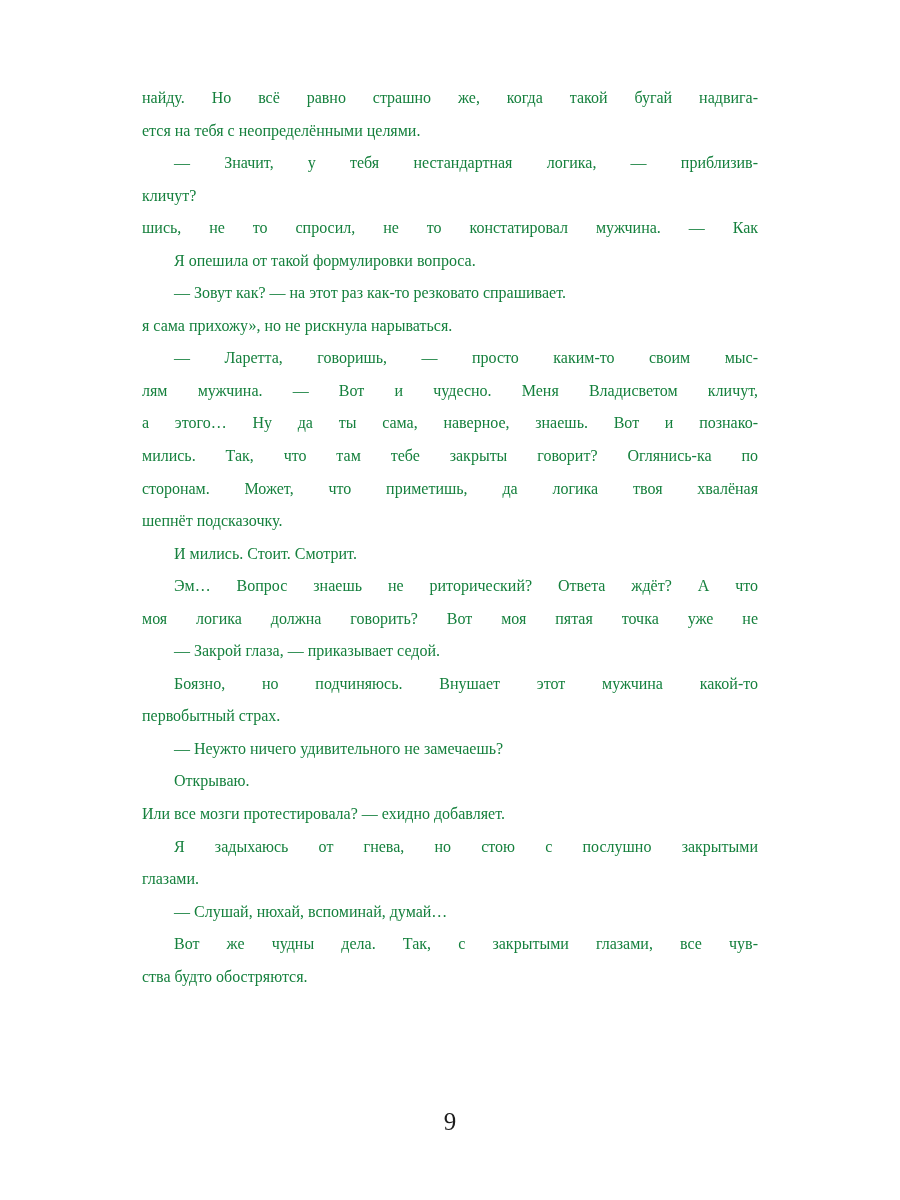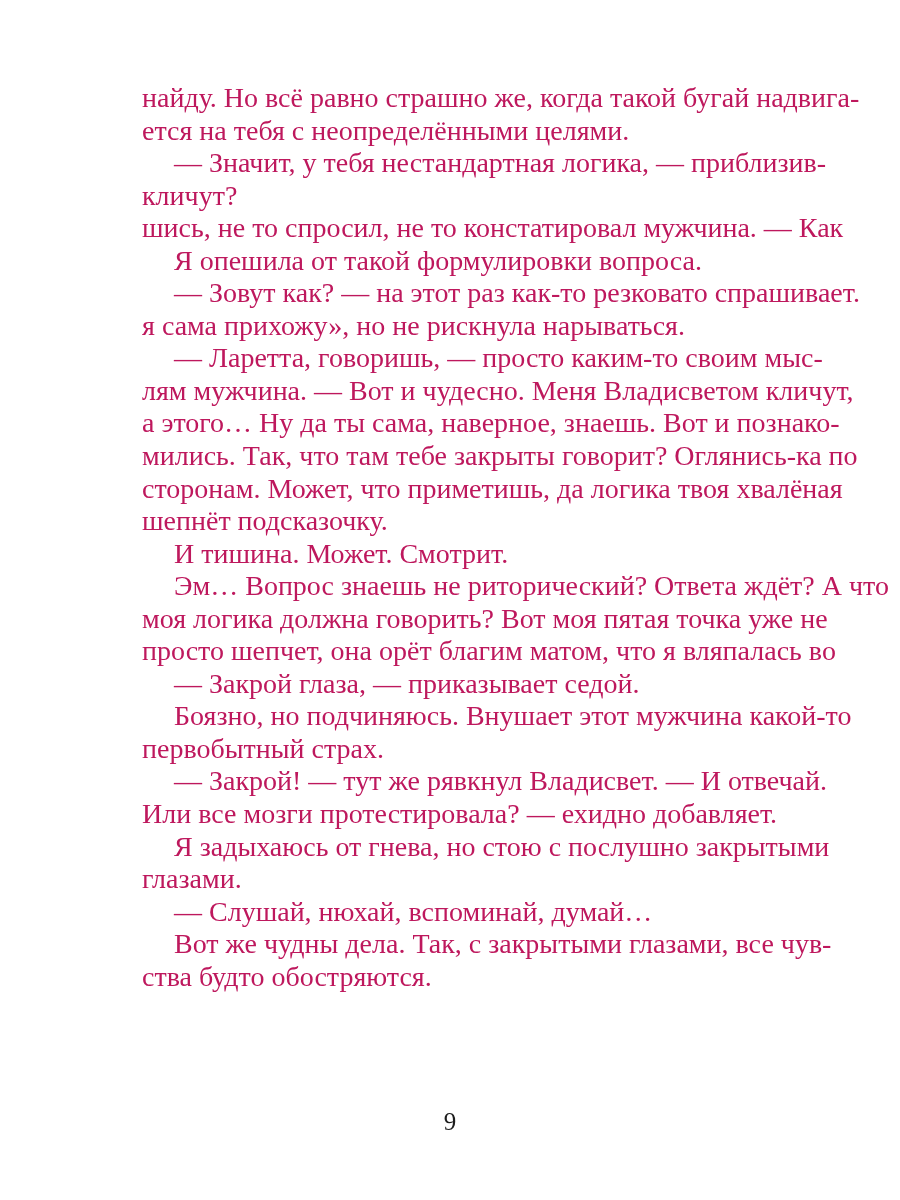--- a/index.html
+++ b/index.html
@@ -19,23 +19,23 @@
       width: 900px;
       height: 1200px;
       background: #ffffff;
     }
     .text-block {
       position: absolute;
       left: 142px;
       top: 82px;
       width: 616px;
       font-family: "Liberation Serif", "DejaVu Serif", serif;
-      font-size: 28px;
+      font-size: 16px;
       line-height: 32.55px;
-      color: #be185d;
+      color: #15803d;
     }
     .line {
       display: block;
       white-space: nowrap;
       height: 32.55px;
       text-align: justify;
       text-align-last: justify;
     }
     .line.last {
       text-align-last: left;
@@ -66,28 +66,28 @@
       <span class="line">шись, не то спросил, не то констатировал мужчина. — Как</span>
       <span class="line indent last">Я опешила от такой формулировки вопроса.</span>
       <span class="line indent last">— Зовут как? — на этот раз как-то резковато спрашивает.</span>
       <span class="line last">я сама прихожу», но не рискнула нарываться.</span>
       <span class="line indent">— Ларетта, говоришь, — просто каким-то своим мыс-</span>
       <span class="line">лям мужчина. — Вот и чудесно. Меня Владисветом кличут,</span>
       <span class="line">а этого… Ну да ты сама, наверное, знаешь. Вот и познако-</span>
       <span class="line">мились. Так, что там тебе закрыты говорит? Оглянись-ка по</span>
       <span class="line">сторонам. Может, что приметишь, да логика твоя хвалёная</span>
       <span class="line last">шепнёт подсказочку.</span>
-      <span class="line indent last">И тишина. Может. Смотрит.</span>
+      <span class="line indent last">И мились. Стоит. Смотрит.</span>
       <span class="line indent">Эм… Вопрос знаешь не риторический? Ответа ждёт? А что</span>
       <span class="line">моя логика должна говорить? Вот моя пятая точка уже не</span>
-      <span class="line">просто шепчет, она орёт благим матом, что я вляпалась во</span>
       <span class="line indent last">— Закрой глаза, — приказывает седой.</span>
       <span class="line indent">Боязно, но подчиняюсь. Внушает этот мужчина какой-то</span>
       <span class="line last">первобытный страх.</span>
-      <span class="line indent">— Закрой! — тут же рявкнул Владисвет. — И отвечай.</span>
+      <span class="line indent last">— Неужто ничего удивительного не замечаешь?</span>
+      <span class="line indent last">Открываю.</span>
       <span class="line last">Или все мозги протестировала? — ехидно добавляет.</span>
       <span class="line indent">Я задыхаюсь от гнева, но стою с послушно закрытыми</span>
       <span class="line last">глазами.</span>
       <span class="line indent last">— Слушай, нюхай, вспоминай, думай…</span>
       <span class="line indent">Вот же чудны дела. Так, с закрытыми глазами, все чув-</span>
       <span class="line last">ства будто обостряются.</span>
     </div>
   <div class="page-number">9</div>
 </div>
 

